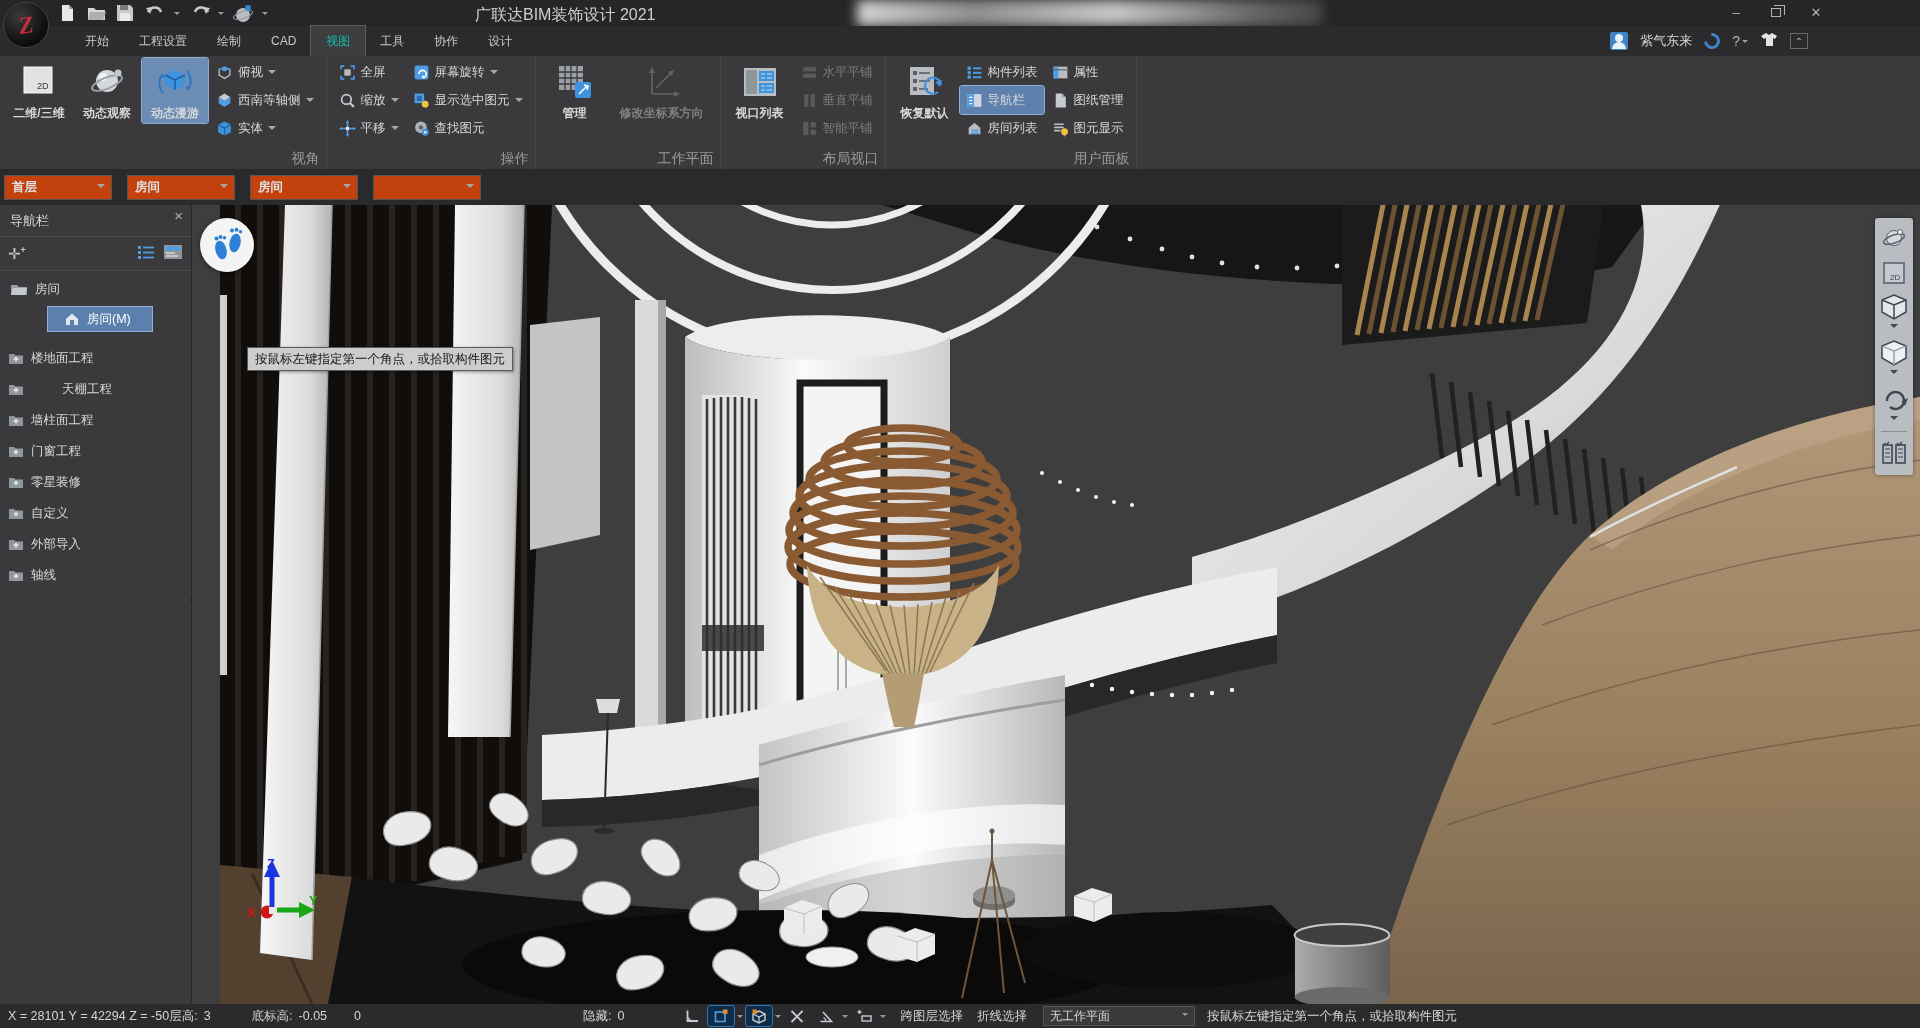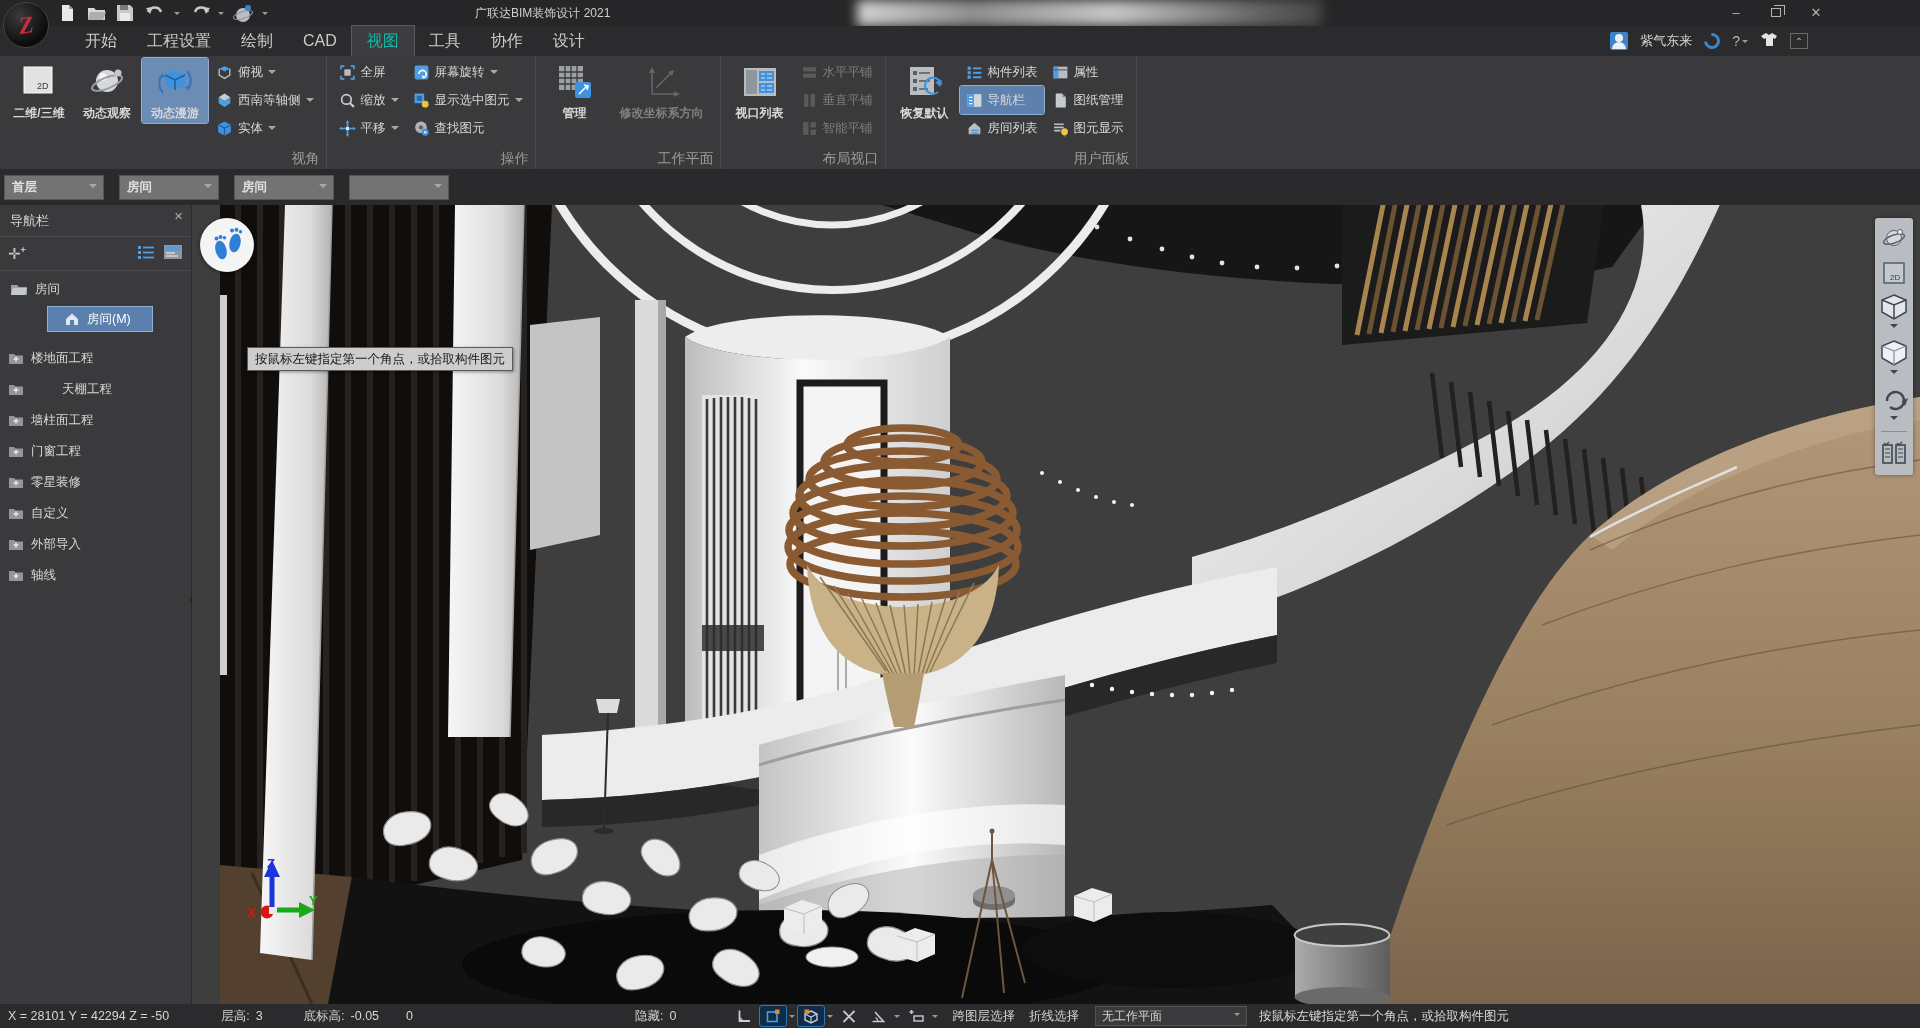--- a/index.html
+++ b/index.html
@@ -11,34 +11,34 @@
   #titlebar { position:absolute; left:0; top:0; width:1920px; height:26px; background:#262628; }
   #logo { position:absolute; left:3px; top:2px; width:46px; height:46px; border-radius:50%;
     background:radial-gradient(circle at 35% 30%, #3a3a3c, #0c0c0c 70%); border:1px solid #444;
     z-index:40; display:flex; align-items:center; justify-content:center; }
   #logo span { color:#c82f3a; font-size:24px; font-weight:bold; font-style:italic;
     font-family:"Liberation Serif","DejaVu Serif",serif; transform:rotate(-8deg); }
   .qa { position:absolute; top:3px; height:20px; display:flex; align-items:center; gap:9px; left:58px; }
   .qaicon { width:20px; height:18px; position:relative; }
   .qaicon svg { display:block; }
   .qacaret { width:0; height:0; border:3px solid transparent; border-top-color:#9a9a9a; margin-top:4px; }
-  #title-text { position:absolute; left:475px; top:5px; font-size:12px; color:#cfcfcf; }
+  #title-text { position:absolute; left:475px; top:5px; font-size:16px; color:#cfcfcf; }
   #title-blur { position:absolute; left:857px; top:0; width:465px; height:26px;
     background:linear-gradient(90deg,#e6e6e6,#9a9a9a 25%,#d8d8d8 55%,#707070 85%,#4a4a4a);
     filter:blur(6px); opacity:.9; }
   .winbtns { position:absolute; right:95px; top:4px; display:flex; gap:22px; }
   .winbtn { width:18px; height:16px; display:flex; align-items:center; justify-content:center; color:#b5b5b5; font-size:13px; }
   .restore-glyph { width:10px; height:9px; border:1px solid #b5b5b5; position:relative; }
   .restore-glyph:before { content:""; position:absolute; left:2px; top:-4px; width:10px; height:9px; border:1px solid #b5b5b5; border-left:none; border-bottom:none; }
 
   
   #menubar { position:absolute; left:0; top:26px; width:1920px; height:30px; background:#2b2b2d;
     display:flex; align-items:center; }
   .tabs { display:flex; margin-left:70px; height:30px; }
-  .tab { padding:0 15px; font-size:16px; color:#c9c9c9; display:flex; align-items:center; cursor:default; }
+  .tab { padding:0 15px; font-size:12px; color:#c9c9c9; display:flex; align-items:center; cursor:default; }
   .tab.active { background:#3d3d3f; outline:1px solid #5c5c5e; color:#14b8a6; }
   .menu-right { position:absolute; right:112px; top:0; height:30px; display:flex; align-items:center; gap:12px; }
   .avatar { width:18px; height:18px; background:#3d85c6; border-radius:2px; position:relative; }
   .avatar:before { content:""; position:absolute; left:5px; top:2px; width:8px; height:8px; border-radius:50%; background:#e8f0f8; }
   .avatar:after { content:""; position:absolute; left:2px; top:10px; width:14px; height:7px; border-radius:7px 7px 0 0; background:#e8f0f8; }
   .username { font-size:13px; color:#d5d5d5; }
   .helpring { width:16px; height:16px; border-radius:50%; border:3px solid #3d85c6; border-left-color:transparent; transform:rotate(40deg); }
   .qmark { color:#b5b5b5; font-size:14px; display:flex; align-items:center; gap:2px; }
   .collapse-box { width:18px; height:16px; border:1px solid #6a6a6a; display:flex; align-items:center; justify-content:center; color:#b5b5b5; font-size:10px; }
 
@@ -60,21 +60,21 @@
   .srow .slabel { font-size:12.5px; color:#d8d8d8; white-space:nowrap; }
   .srow.sel { background:#5d80ad; outline:1px solid #8fb0d6; }
   .srow.disabled .slabel { color:#7d7d7d; }
   .srow.disabled svg { opacity:.4; }
   .caret-d { width:0; height:0; border:4px solid transparent; border-top-color:#a8a8a8; margin-top:4px; }
   .s16 { width:17px; height:17px; flex:none; }
 
   
   #selrow { position:absolute; left:0; top:170px; width:1920px; height:35px; background:#2a2a2c;
     display:flex; align-items:center; gap:15px; padding-left:4px; }
-  .select { width:100px; height:25px; background:#737373; border:1px solid #555; display:flex; align-items:center; }
+  .select { width:108px; height:25px; background:#c2410c; border:1px solid #555; display:flex; align-items:center; }
   .select .val { flex:1; font-size:12.5px; color:#e0e0e0; padding-left:7px; font-weight:bold; }
   .select .cbox { width:20px; height:100%; display:flex; align-items:center; justify-content:center; }
 
   
   #main { position:absolute; left:0; top:205px; width:1920px; height:799px; background:#3e3e3e; }
 
   
   #sidebar { position:absolute; left:0; top:0; width:192px; height:799px; background:#3a3a3d; border-right:1px solid #2a2a2c; }
   #sb-head { height:32px; border-bottom:1px solid #4a4a4c; display:flex; align-items:center; padding:0 10px; position:relative; }
   #sb-title { font-size:13px; color:#d8d8d8; }
@@ -956,21 +956,21 @@
               <path d="M5 9h5M5 13h5M5 17h5M18 9h5M18 13h5M18 17h5" stroke="#3f4752" stroke-width="1.2"></path>
               <path d="M4 3l2 2 3-3M17 3l2 2 3-3" stroke="#3f4752" fill="none" stroke-width="1.4"></path>
             </svg>
         </div>
       </div>
     </div>
   </div>
 
   <div id="statusbar">
     <span class="seg" style="margin-left:8px;">X = 28101 Y = 42294 Z = -50</span>
-    <span class="seg" style="margin-left:52px;">层高:</span>
+    <span class="seg" style="">层高:</span>
     <span class="seg" style="margin-left:6px;">3</span>
     <span class="seg" style="margin-left:41px;">底标高:</span>
     <span class="seg" style="margin-left:6px;">-0.05</span>
     <span class="seg" style="margin-left:27px;">0</span>
     <span class="seg" style="margin-left:222px;">隐藏:</span>
     <span class="seg" style="margin-left:6px;">0</span>
 
     <div class="sb-group" style="margin-left:55px;">
       <div class="sb-icon">
         <svg width="16" height="16" viewBox="0 0 16 16">

